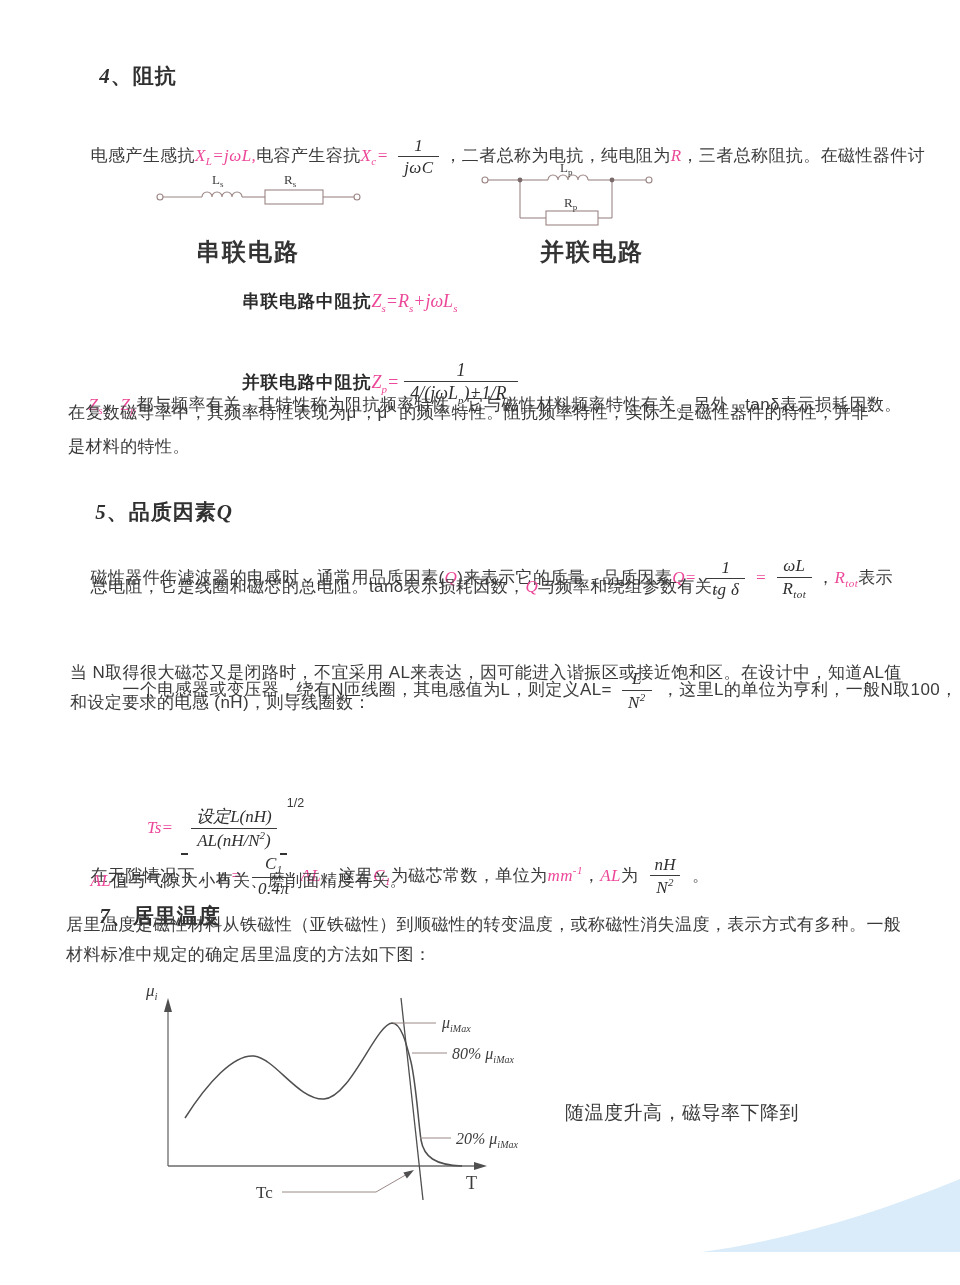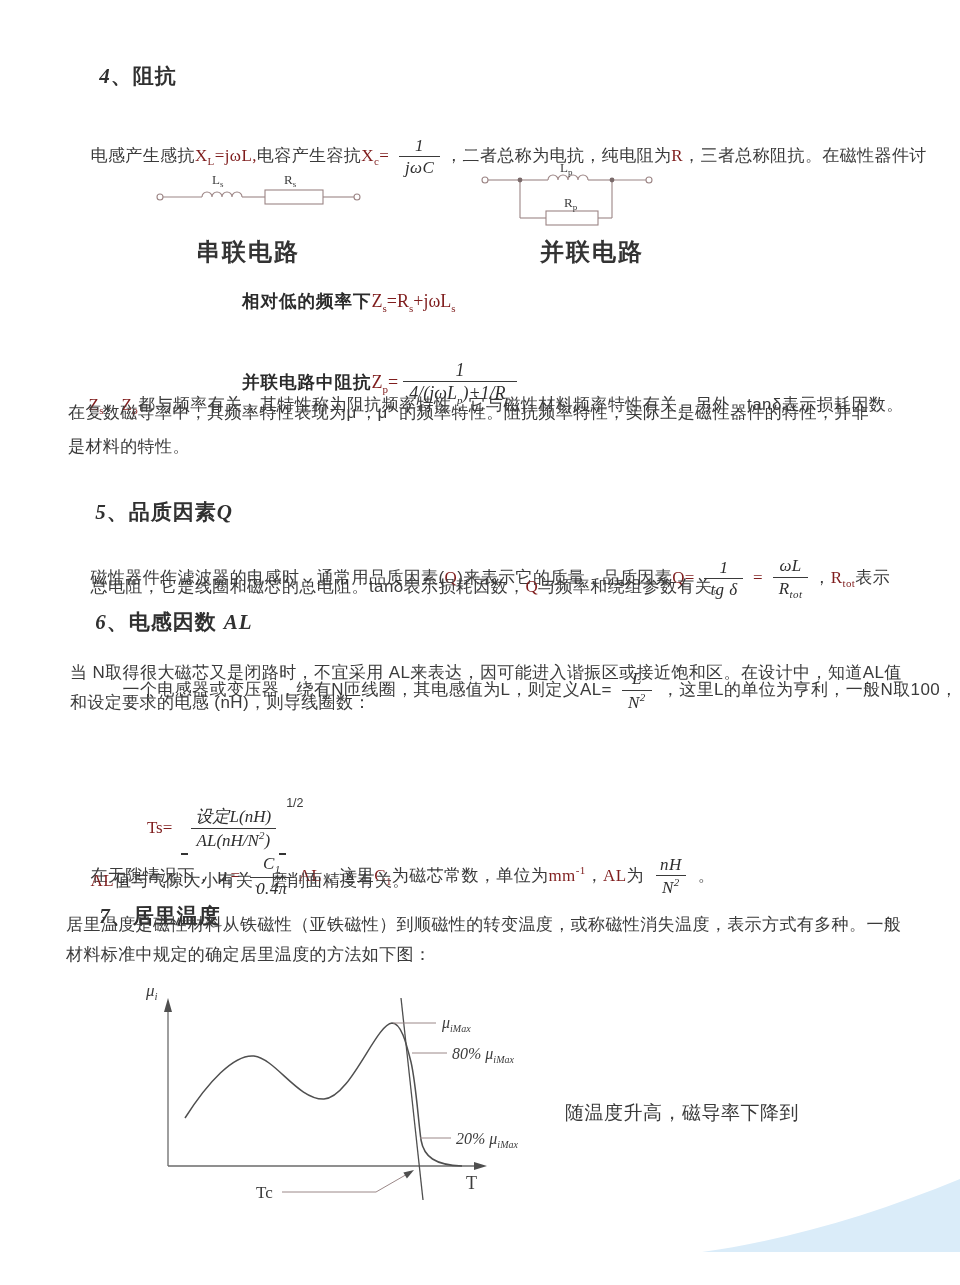--- a/index.html
+++ b/index.html
@@ -4,21 +4,21 @@
 <style>
   html,body{margin:0;padding:0;background:#fff;}
   .page{position:relative;width:960px;height:1285px;background:#ffffff;overflow:hidden;
         font-family:"Liberation Sans",sans-serif;color:#3a3a3a;}
   .base{position:absolute;white-space:pre;}
   .heading{font-size:21px;font-weight:600;color:#303030;letter-spacing:1px;}
   .heading .it{font-weight:600;}
   .body17{font-size:17px;letter-spacing:0.4px;line-height:26px;}
   .body19{font-size:19px;letter-spacing:0.5px;}
   .it{font-family:"Liberation Serif",serif;font-style:italic;}
-  .math{font-family:"Liberation Serif",serif;color:#7f1d1d;}
+  .math{font-family:"Liberation Serif",serif;font-style:italic;color:#ec4899;}
   .flabel{font-weight:700;font-size:17.5px;color:#2b2b2b;letter-spacing:1px;}
   .caption{font-size:24px;font-weight:600;color:#333;letter-spacing:2px;}
   sub{font-size:11px;}
   sup{font-size:11px;}
   .lh56{line-height:56px;}
   .lh76{line-height:76px;}
   .frac{display:inline-flex;flex-direction:column;align-items:center;vertical-align:middle;
         margin:0 5px;line-height:1.25;font-family:"Liberation Serif",serif;font-style:italic;color:#2e2e2e;}
   .frac .num,.frac .den{padding:0 6px;text-align:center;}
   .frac .den{border-top:1.4px solid #3a3a3a;}
@@ -76,21 +76,21 @@
     <g fill="#7a6a6a">
       <circle cx="42" cy="17" r="2.4"></circle>
       <circle cx="134" cy="17" r="2.4"></circle>
     </g>
     <text x="82" y="9" font-size="13" font-style="normal" font-family="Liberation Sans, sans-serif"><tspan>L</tspan><tspan dy="3" font-size="9">p</tspan></text>
     <text x="86" y="44" font-size="13" font-style="normal" font-family="Liberation Sans, sans-serif"><tspan>R</tspan><tspan dy="3" font-size="9">p</tspan></text>
   </svg>
   <div class="base caption" style="left:540px;top:236px">并联电路</div>
 
   <div class="base" style="left:222px;top:268px;font-size:18px">
-    <span class="flabel">相对低的频率下</span><span class="math"><span>Z</span><sub>s</sub><span>=</span><span>R</span><sub>s</sub><span>+jω</span><span>L</span><sub>s</sub></span>
+    <span class="flabel">串联电路中阻抗</span><span class="math"><span>Z</span><sub>s</sub><span>=</span><span>R</span><sub>s</sub><span>+jω</span><span>L</span><sub>s</sub></span>
   </div>
 
   <div class="base lh56" style="left:222px;top:298px;font-size:18px">
     <span class="flabel">并联电路中阻抗</span><span class="math"><span>Z</span><sub>p</sub><span>=</span></span><span class="frac"><span class="num">1</span><span class="den"><span>4/(jωL</span><sub>p</sub><span>)+1/R</span><sub>p</sub></span></span>
   </div>
 
   <div class="base body17" style="left:68px;top:366px">
     <span class="math"><span>Z</span><sub>s</sub></span><span>、</span><span class="math"><span>Z</span><sub>p</sub></span><span>都与频率有关，其特性称为阻抗频率特性，它与磁性材料频率特性有关。另外，tanδ表示损耗因数。</span>
   </div>
   <div class="base body17" style="left:68px;top:400px">在复数磁导率中，其频率特性表现为μ′，μ″ 的频率特性。阻抗频率特性，实际上是磁性器件的特性，并非</div>
@@ -100,23 +100,20 @@
     <span class="it">5</span><span>、品质因素</span><span class="it">Q</span>
   </div>
 
   <div class="base body17 lh56" style="left:70px;top:494px">
     <span>磁性器件作滤波器的电感时，通常用品质因素(</span><span class="math">Q</span><span>)来表示它的质量，品质因素</span><span class="math">Q</span><span class="math">= </span><span class="frac"><span class="num">1</span><span class="den">tg δ</span></span><span class="math"> = </span><span class="frac"><span class="num">ωL</span><span class="den"><span>R</span><sub>tot</sub></span></span><span>，</span><span class="math"><span>R</span><sub>tot</sub></span><span>表示</span>
   </div>
   <div class="base body17" style="left:70px;top:548px">
     <span>总电阻，它是线圈和磁芯的总电阻。tanδ表示损耗因数，</span><span class="math">Q</span><span>与频率和绕组参数有关。</span>
   </div>
 
-  <div class="base heading" style="left:68px;top:584px">
-    <span class="it">6</span><span>、电感因数 </span><span class="it">AL</span>
-  </div>
 
   <div class="base body17 lh56" style="left:70px;top:606px;padding-left:32px">
     <span>一个电感器或变压器，绕有N匝线圈，其电感值为L，则定义AL= </span><span class="frac"><span class="num">L</span><span class="den"><span>N</span><sup>2</sup></span></span><span> ，这里L的单位为亨利，一般N取100，</span>
   </div>
   <div class="base body17" style="left:70px;top:660px">当 N取得很大磁芯又是闭路时，不宜采用 AL来表达，因可能进入谐振区或接近饱和区。在设计中，知道AL值</div>
   <div class="base body17" style="left:70px;top:690px">和设定要求的电感 (nH)，则导线圈数：</div>
 
   <div class="base lh76" style="left:128px;top:714px;font-size:17px">
     <span class="math"><span>Ts</span><span>= </span></span><span class="bracket"><span class="brk-l"></span><span class="frac" style="margin:4px 2px"><span class="num">设定L(nH)</span><span class="den"><span>AL(nH/N</span><sup>2</sup><span>)</span></span></span><span class="brk-r"></span></span><span class="exp">1/2</span>
   </div>

